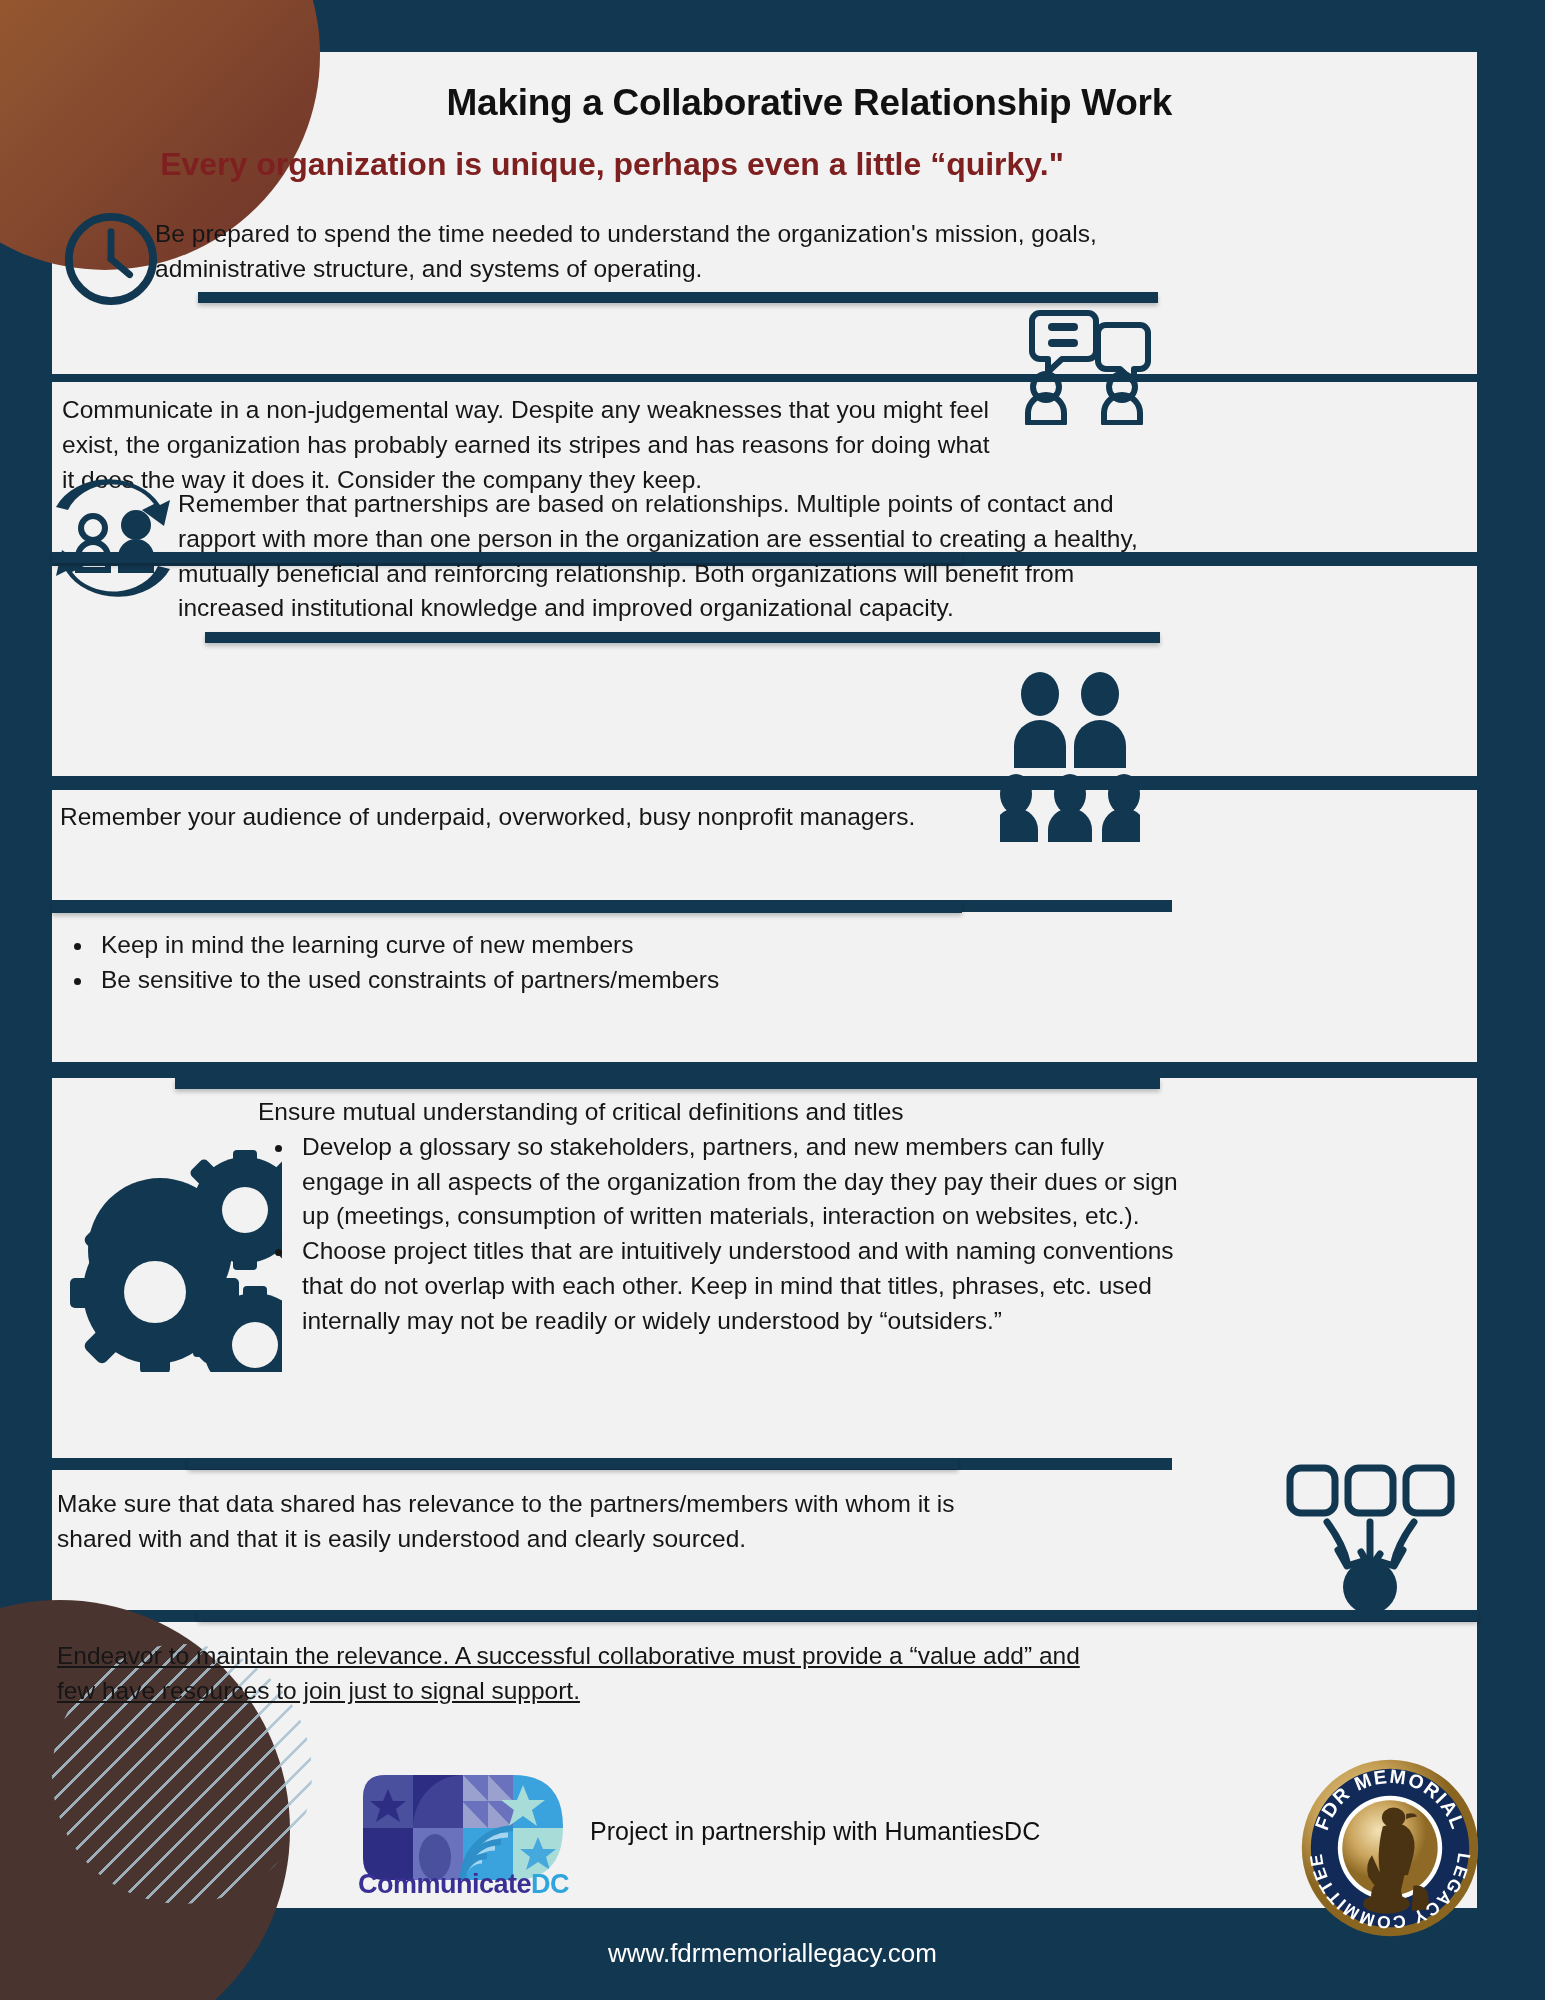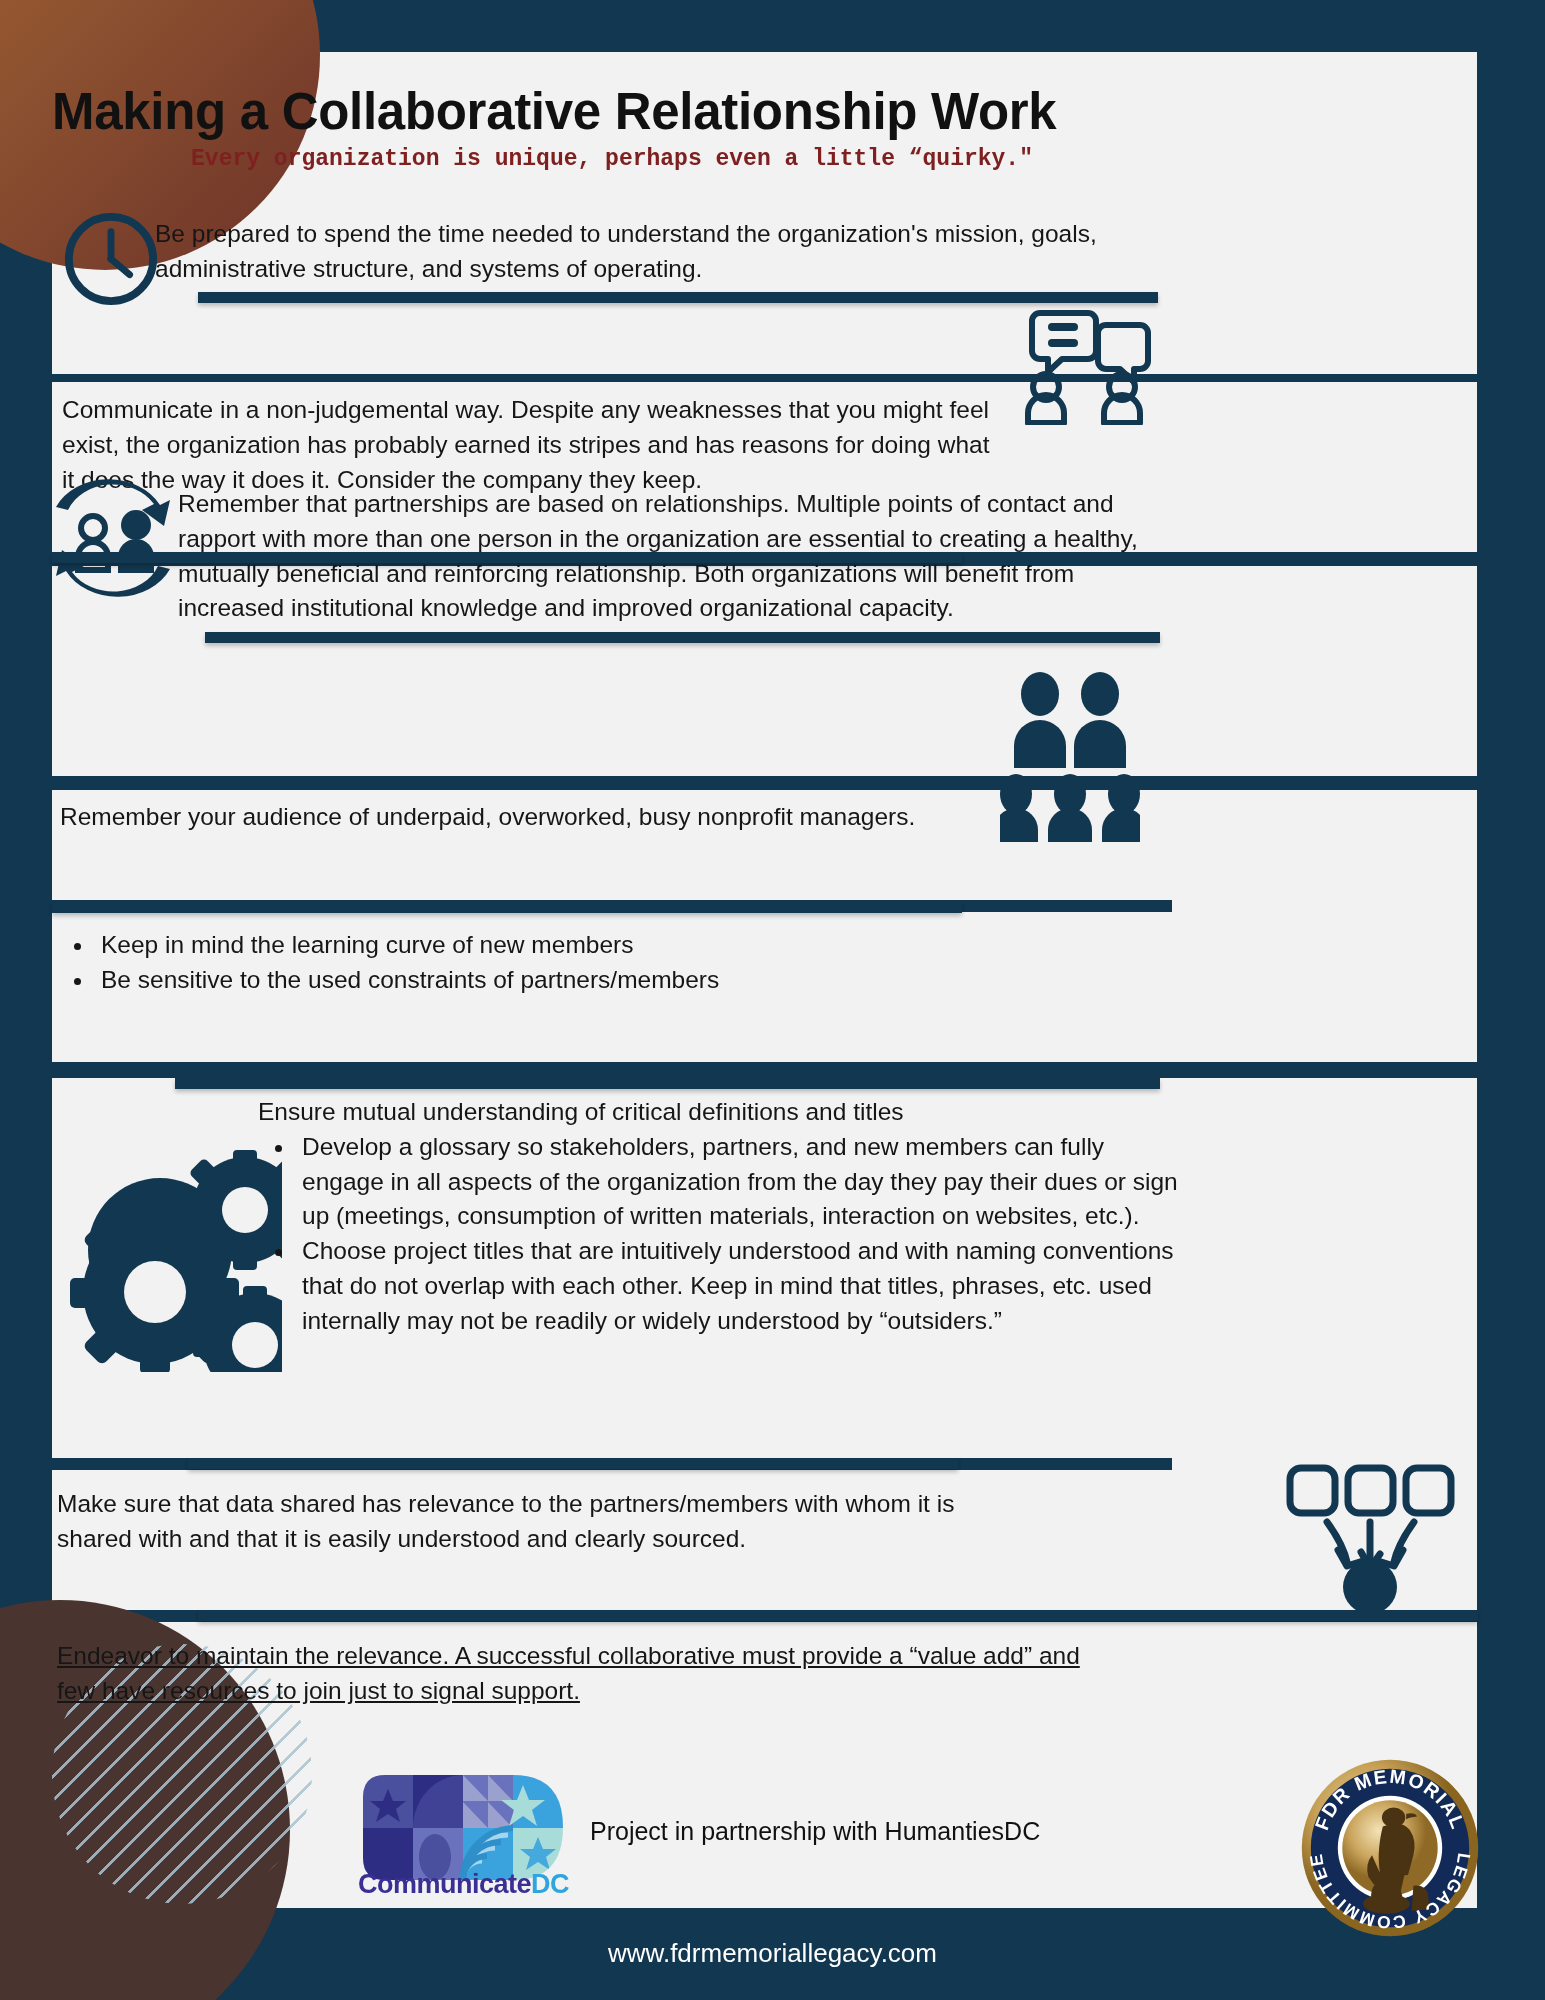--- a/index.html
+++ b/index.html
@@ -34,31 +34,30 @@
 
   
   .panel {
     position: absolute;
     background: #f2f2f2;
   }
 
   
   #title {
     position: absolute; left: 52px; top: 82px; width: 1120px;
-    text-align: left;
-    font-size: 51px; font-weight: bold; color: #111;
+    text-align: right;
+    font-size: 37px; font-weight: bold; color: #111;
     letter-spacing: -0.3px;
     z-index: 6;
   }
   #subtitle {
     position: absolute; left: 52px; top: 146px; width: 1120px;
     text-align: center;
-    font-size: 23px; font-weight: bold; color: #7f2020;
+    font-size: 32px; font-weight: bold; color: #7f2020;
     z-index: 6;
-    font-family: Liberation Mono, monospace;
   }
 
   
   .body-text {
     position: absolute;
     font-size: 24.5px; line-height: 1.42; color: #161616;
     z-index: 6;
   }
   .body-text p { margin: 0; }
   .body-text ul { margin: 0 0 0 38px; padding: 0; }

